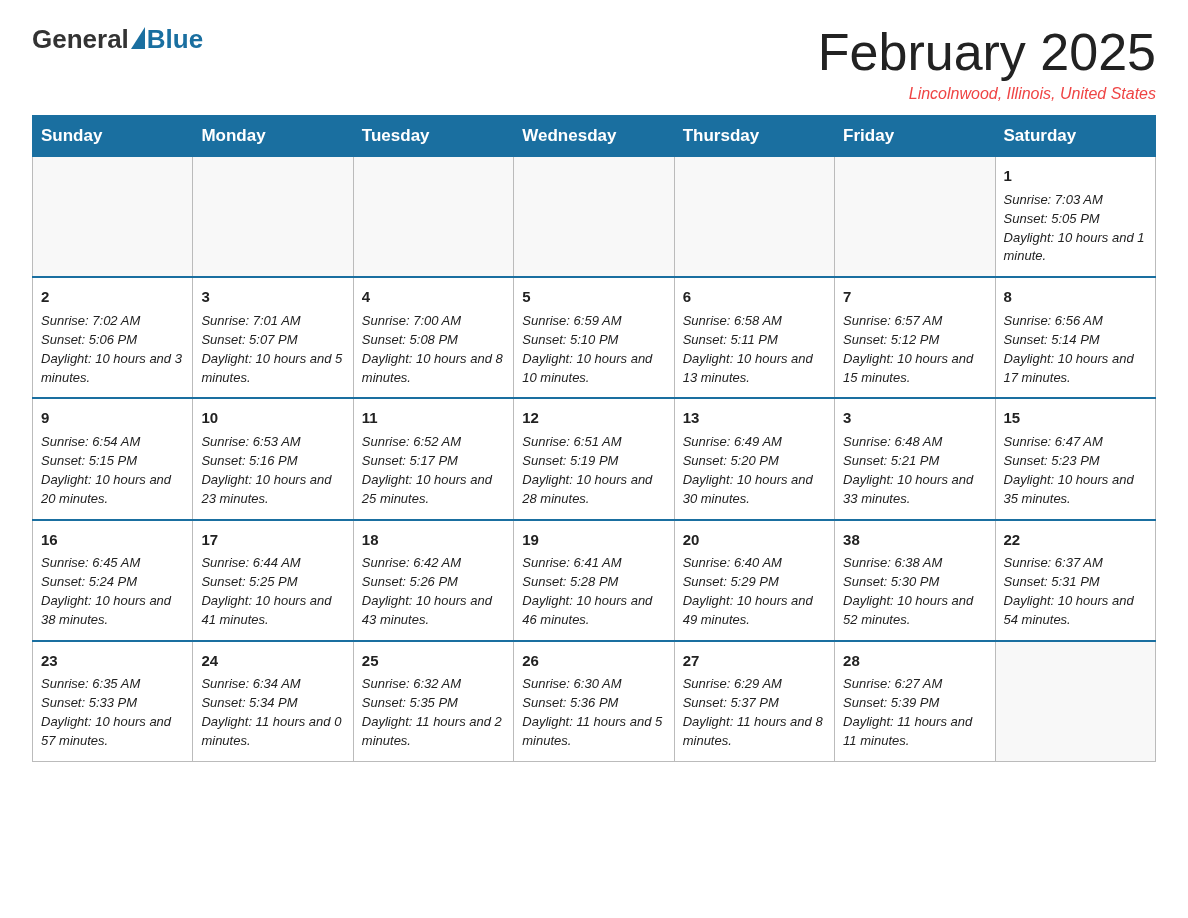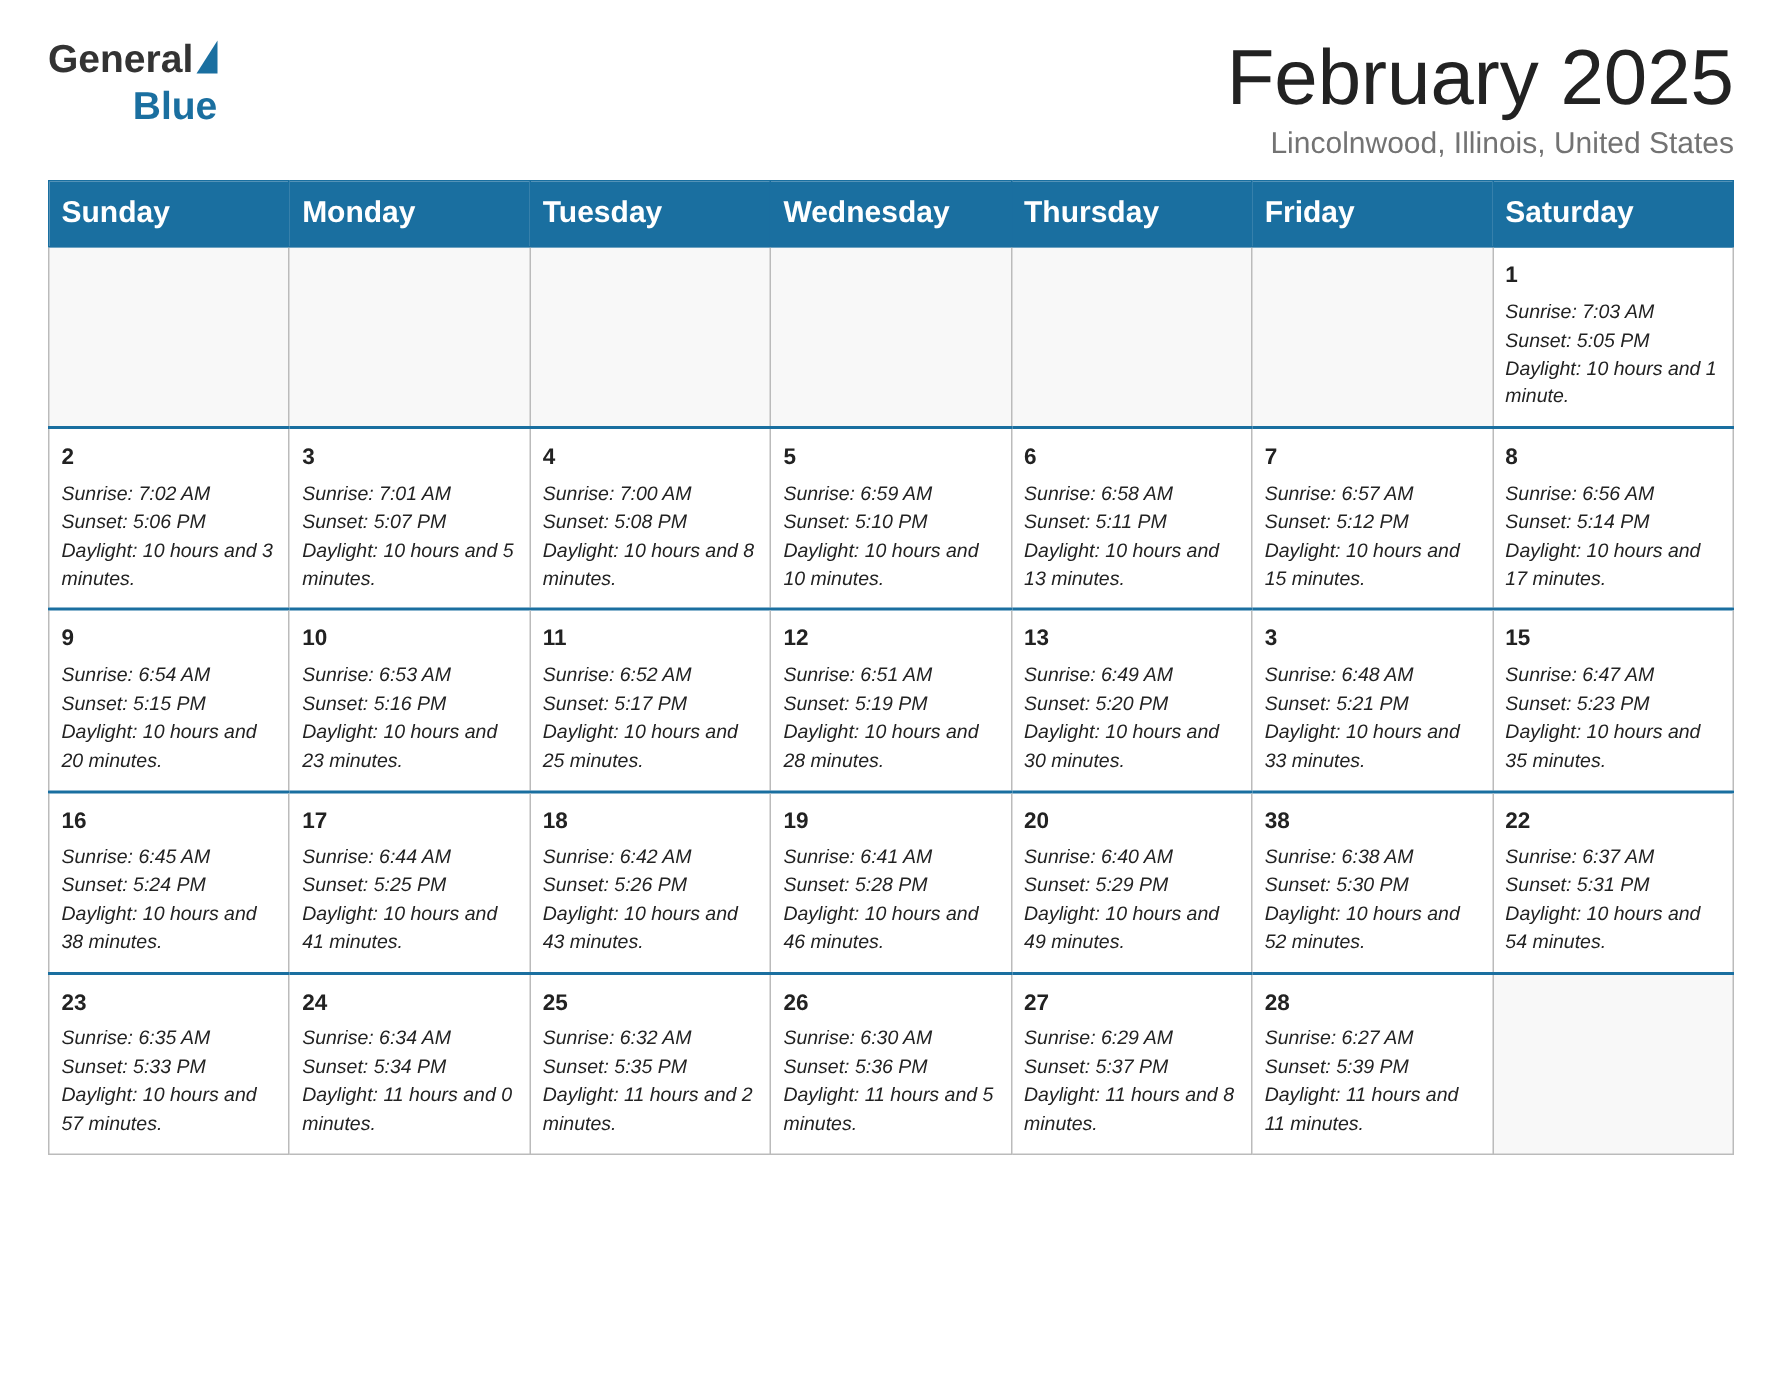--- a/index.html
+++ b/index.html
@@ -11,22 +11,22 @@
       min-height: 918px;
     }
     .header {
       display: flex;
       justify-content: space-between;
       align-items: flex-start;
       margin-bottom: 8px;
     }
     .logo {
       display: flex;
-      flex-direction: column;
-      align-items: flex-end;
+      flex-direction: row;
+      align-items: flex-start;
     }
     .logo-top {
       display: flex;
       align-items: center;
     }
     .logo-text-general {
       font-size: 26px;
       font-weight: bold;
       color: #333;
     }
@@ -48,33 +48,34 @@
     .title-section {
       text-align: right;
     }
     .month-title {
       font-size: 52px;
       font-weight: normal;
       color: #222;
       line-height: 1.1;
     }
     .location-title {
-      font-size: 20px;
-      color: #737373;
+      font-size: 16px;
+      color: #ef4444;
       margin-top: 4px;
+      font-style: italic;
     }
     .calendar {
       width: 100%;
       border-collapse: collapse;
       margin-top: 12px;
     }
     .calendar th {
       background-color: #1a6fa0;
       color: #fff;
-      font-size: 20px;
+      font-size: 17px;
       font-weight: bold;
       padding: 10px 8px;
       text-align: left;
       border: 1px solid #1a6fa0;
     }
     .calendar td {
       vertical-align: top;
       border: 1px solid #bbb;
       padding: 8px 8px 10px 8px;
       width: 14.28%;

